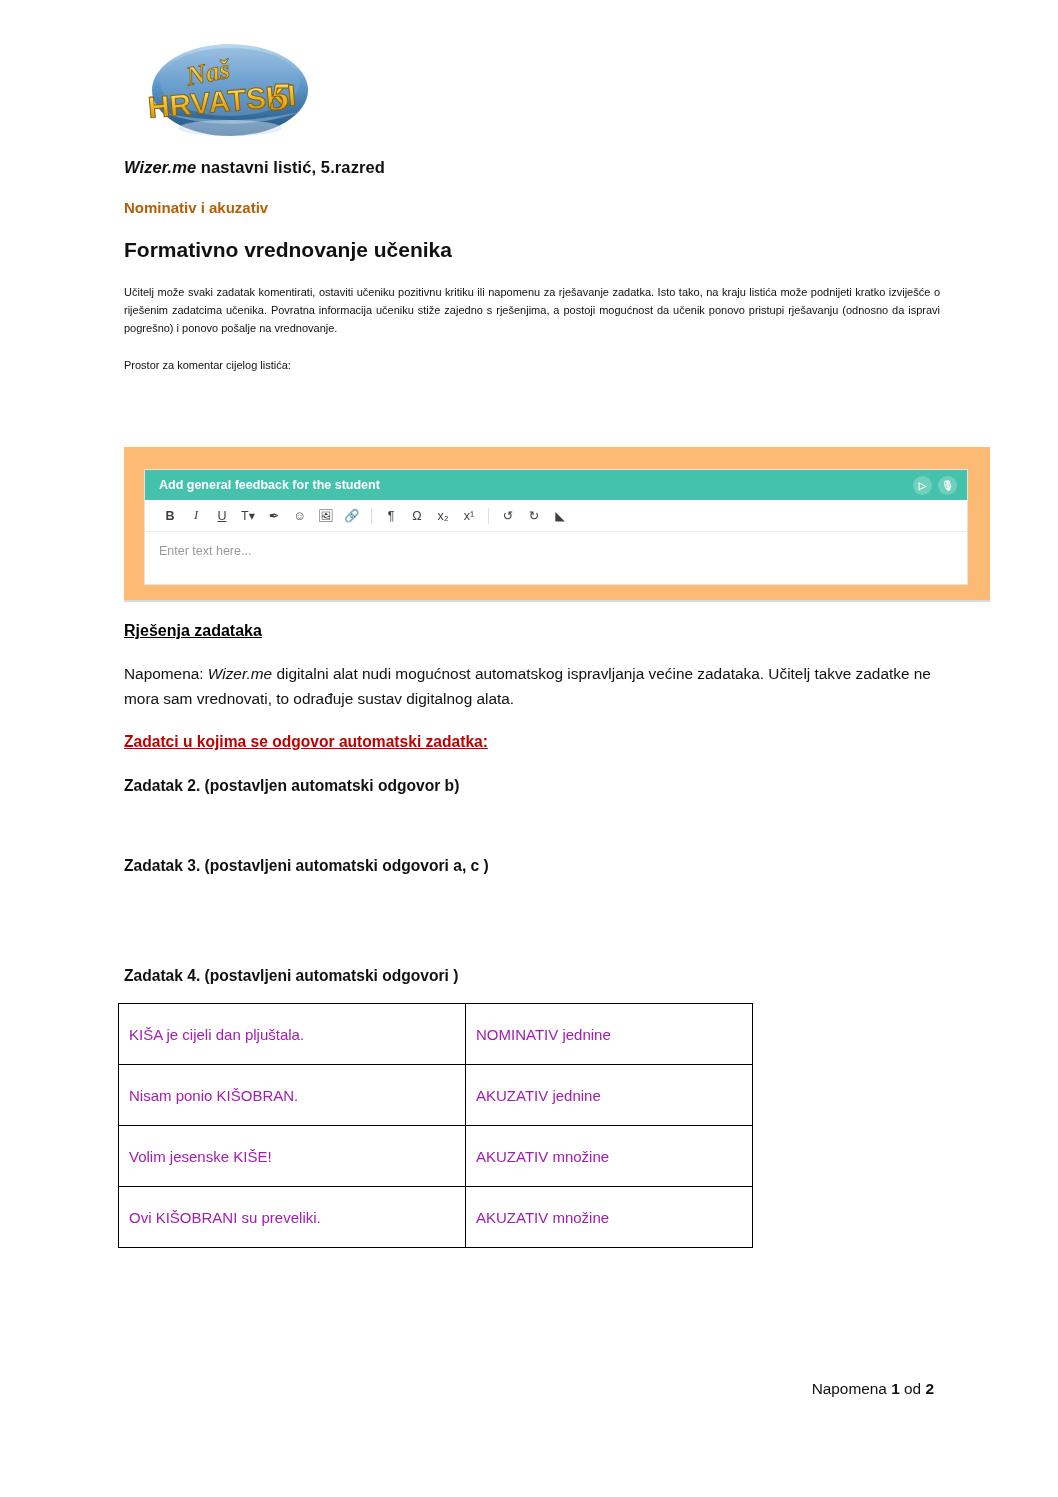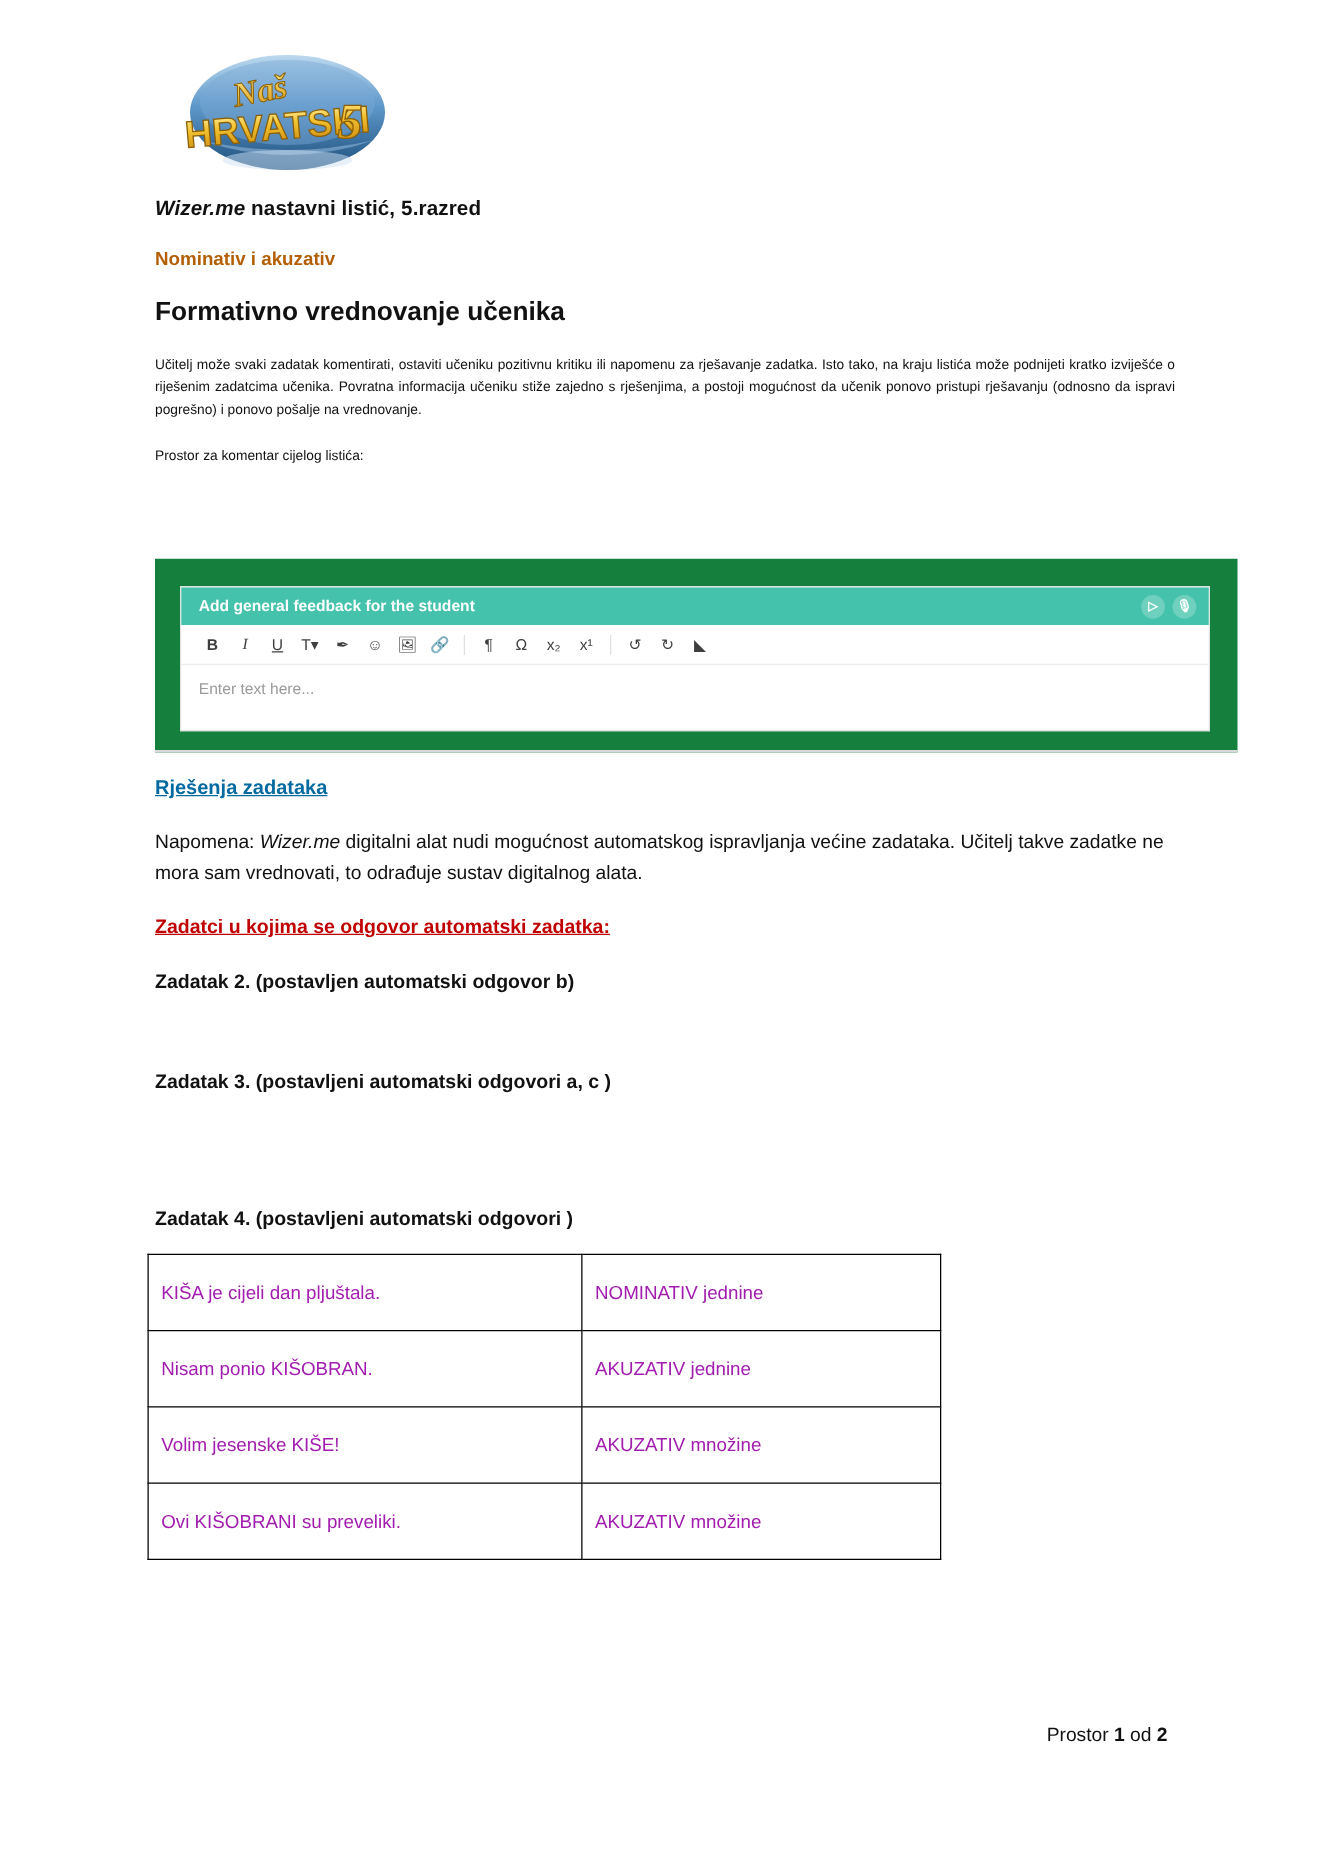--- a/index.html
+++ b/index.html
@@ -76,21 +76,21 @@
     text-align: left;
   }
 
   
   .shot {
     position: absolute;
     left: 124px;
     top: 447px;
     width: 866px;
     height: 155px;
-    background: #15803d;
+    background: #fdba74;
     border-bottom: 2px solid #d9d9d9;
     box-sizing: border-box;
     padding: 22px 18px 0 20px;
   }
   .shot-inner {
     width: 824px;
     background: #ffffff;
     border: 1px solid #e3e3e3;
     box-sizing: border-box;
   }
@@ -156,21 +156,21 @@
     position: absolute;
     left: 124px;
     top: 622px;
     width: 816px;
   }
   .h-underline {
     font-size: 16px;
     font-weight: bold;
     text-decoration: underline;
     margin: 0 0 22px 0;
-    color: #0369a1;
+    color: #000000;
   }
   .note {
     font-size: 15.4px;
     line-height: 1.6;
     margin: 4px 0 22px 0;
     color: #111;
   }
   .note .ital { font-style: italic; }
 
   .red-underline {
@@ -333,16 +333,16 @@
         </tr>
         <tr>
           <td class="c1">Ovi KIŠOBRANI su preveliki.</td>
           <td class="c2">AKUZATIV množine</td>
         </tr>
       </tbody>
     </table>
   </div>
 
   <div class="footer">
-    <span>Prostor </span><b>1</b><span> od </span><b>2</b>
+    <span>Napomena </span><b>1</b><span> od </span><b>2</b>
   </div>
 
 </div>
 
 </body></html>

